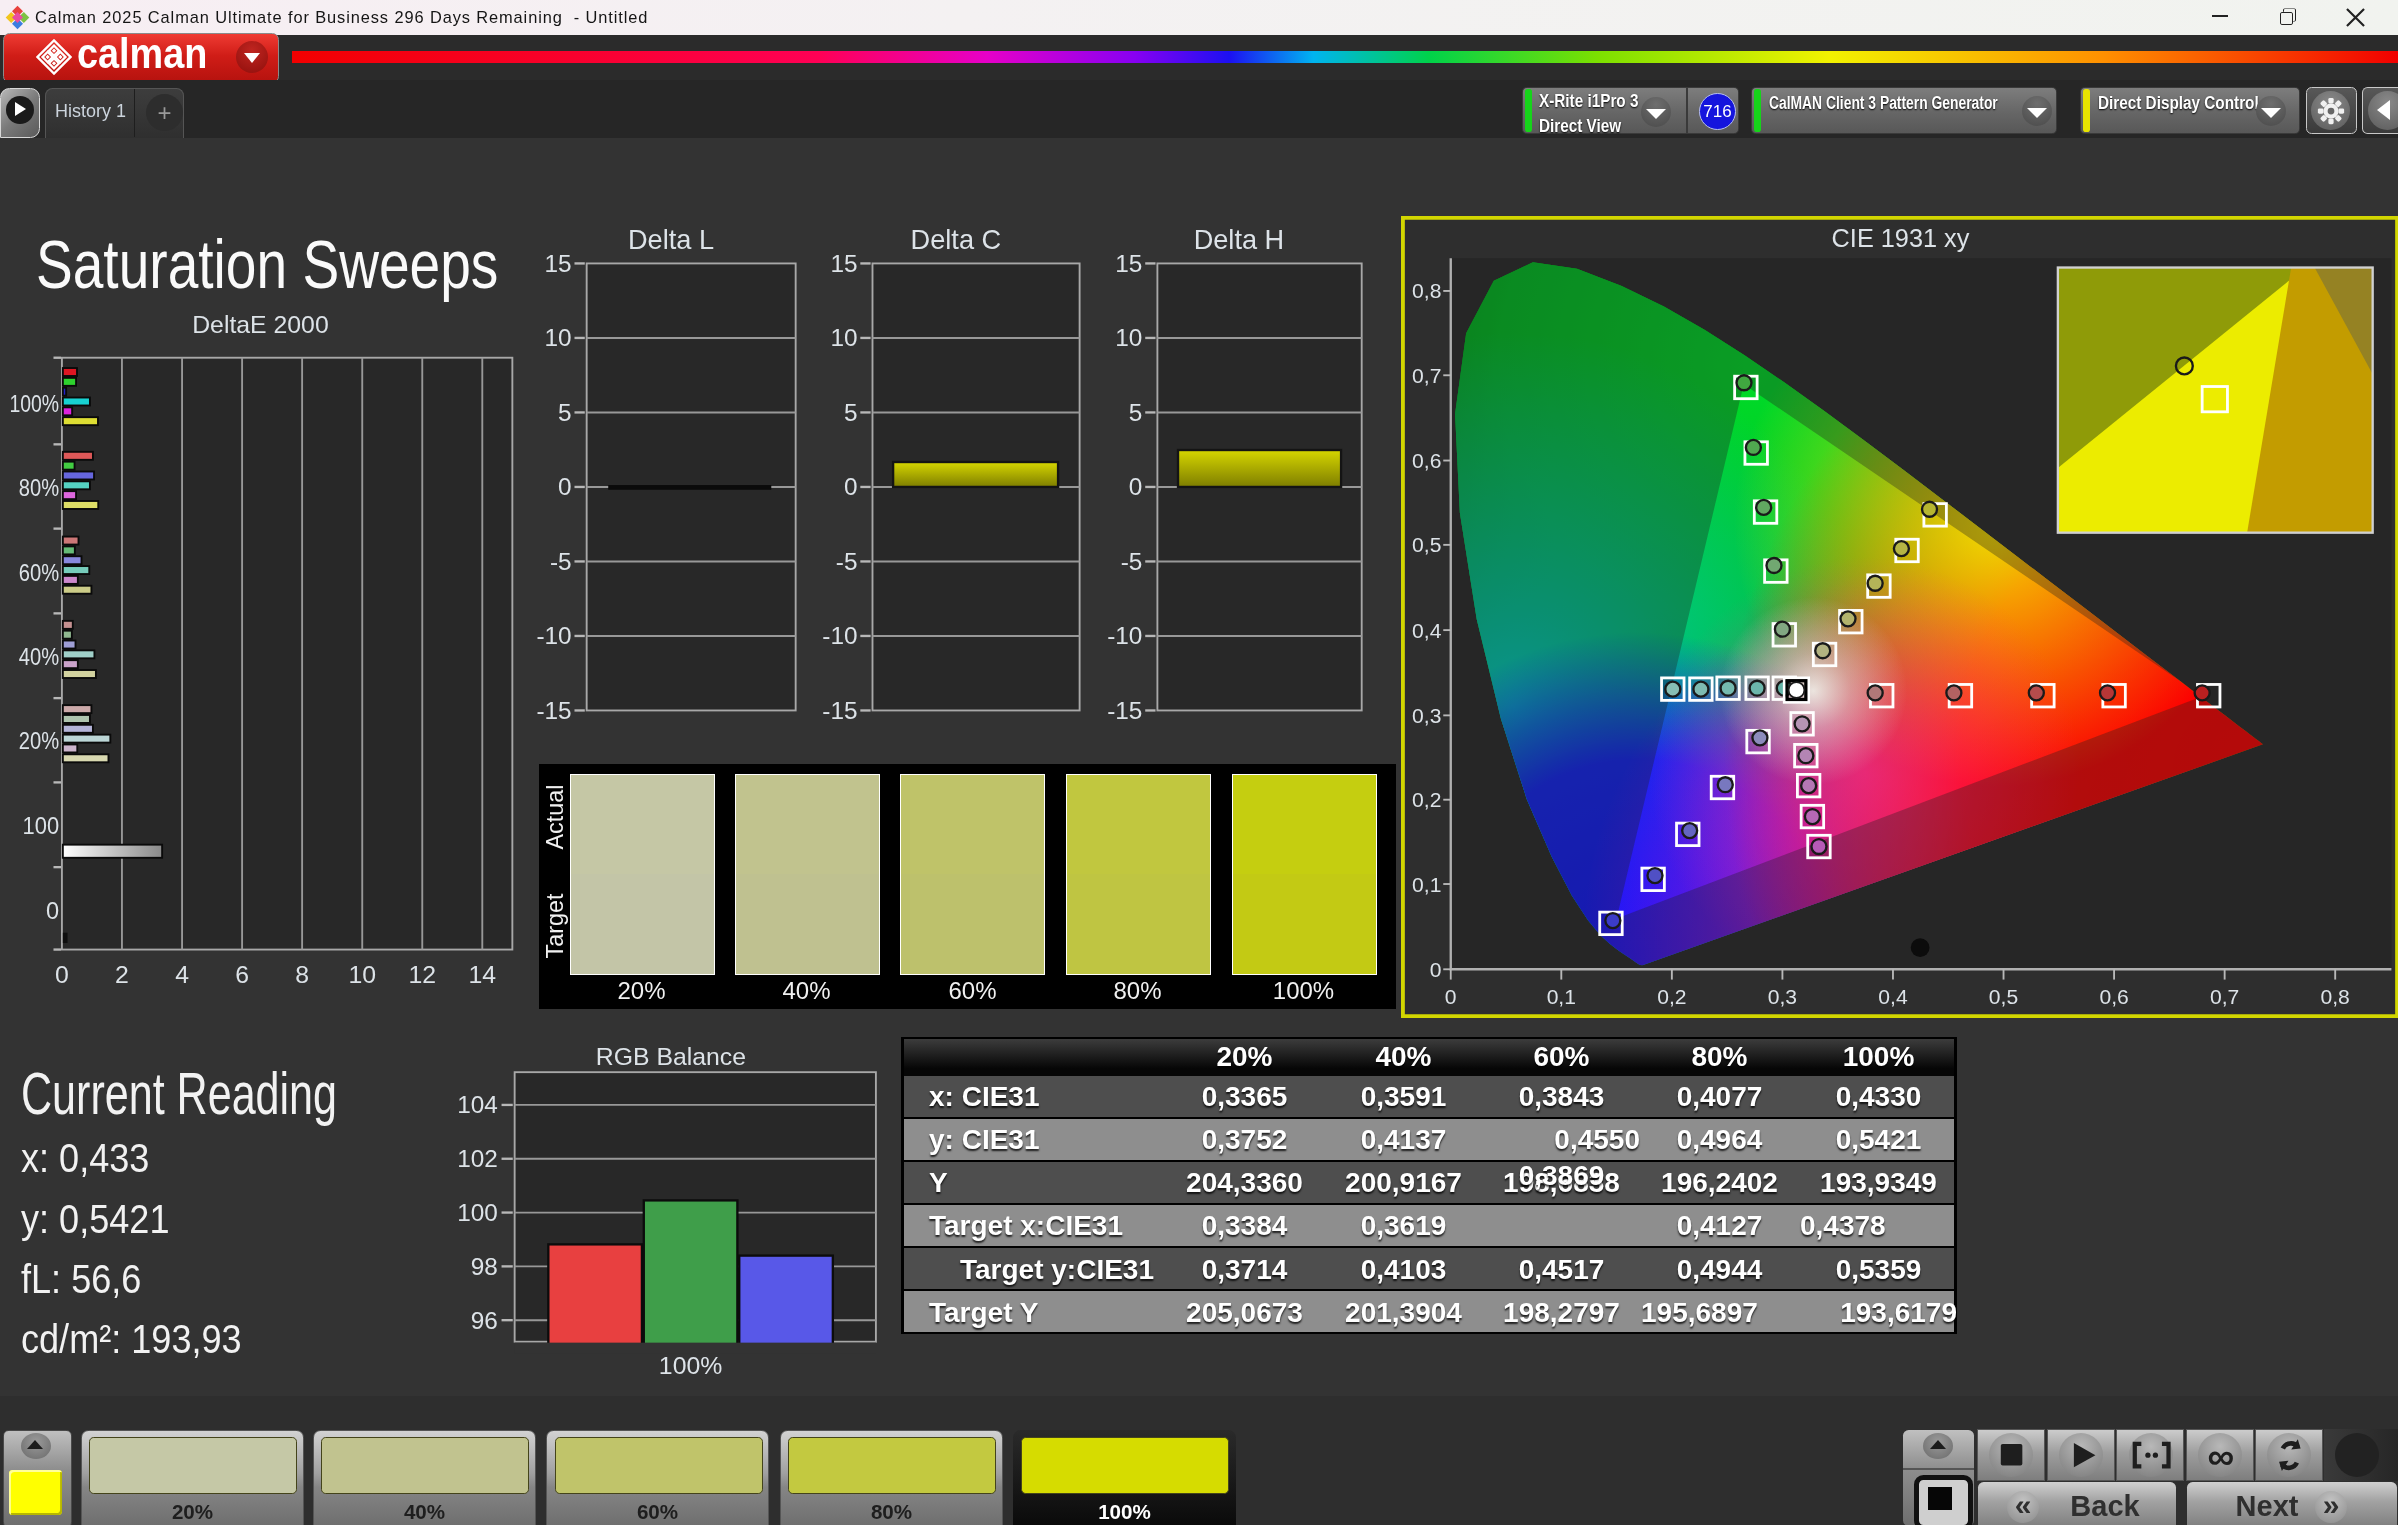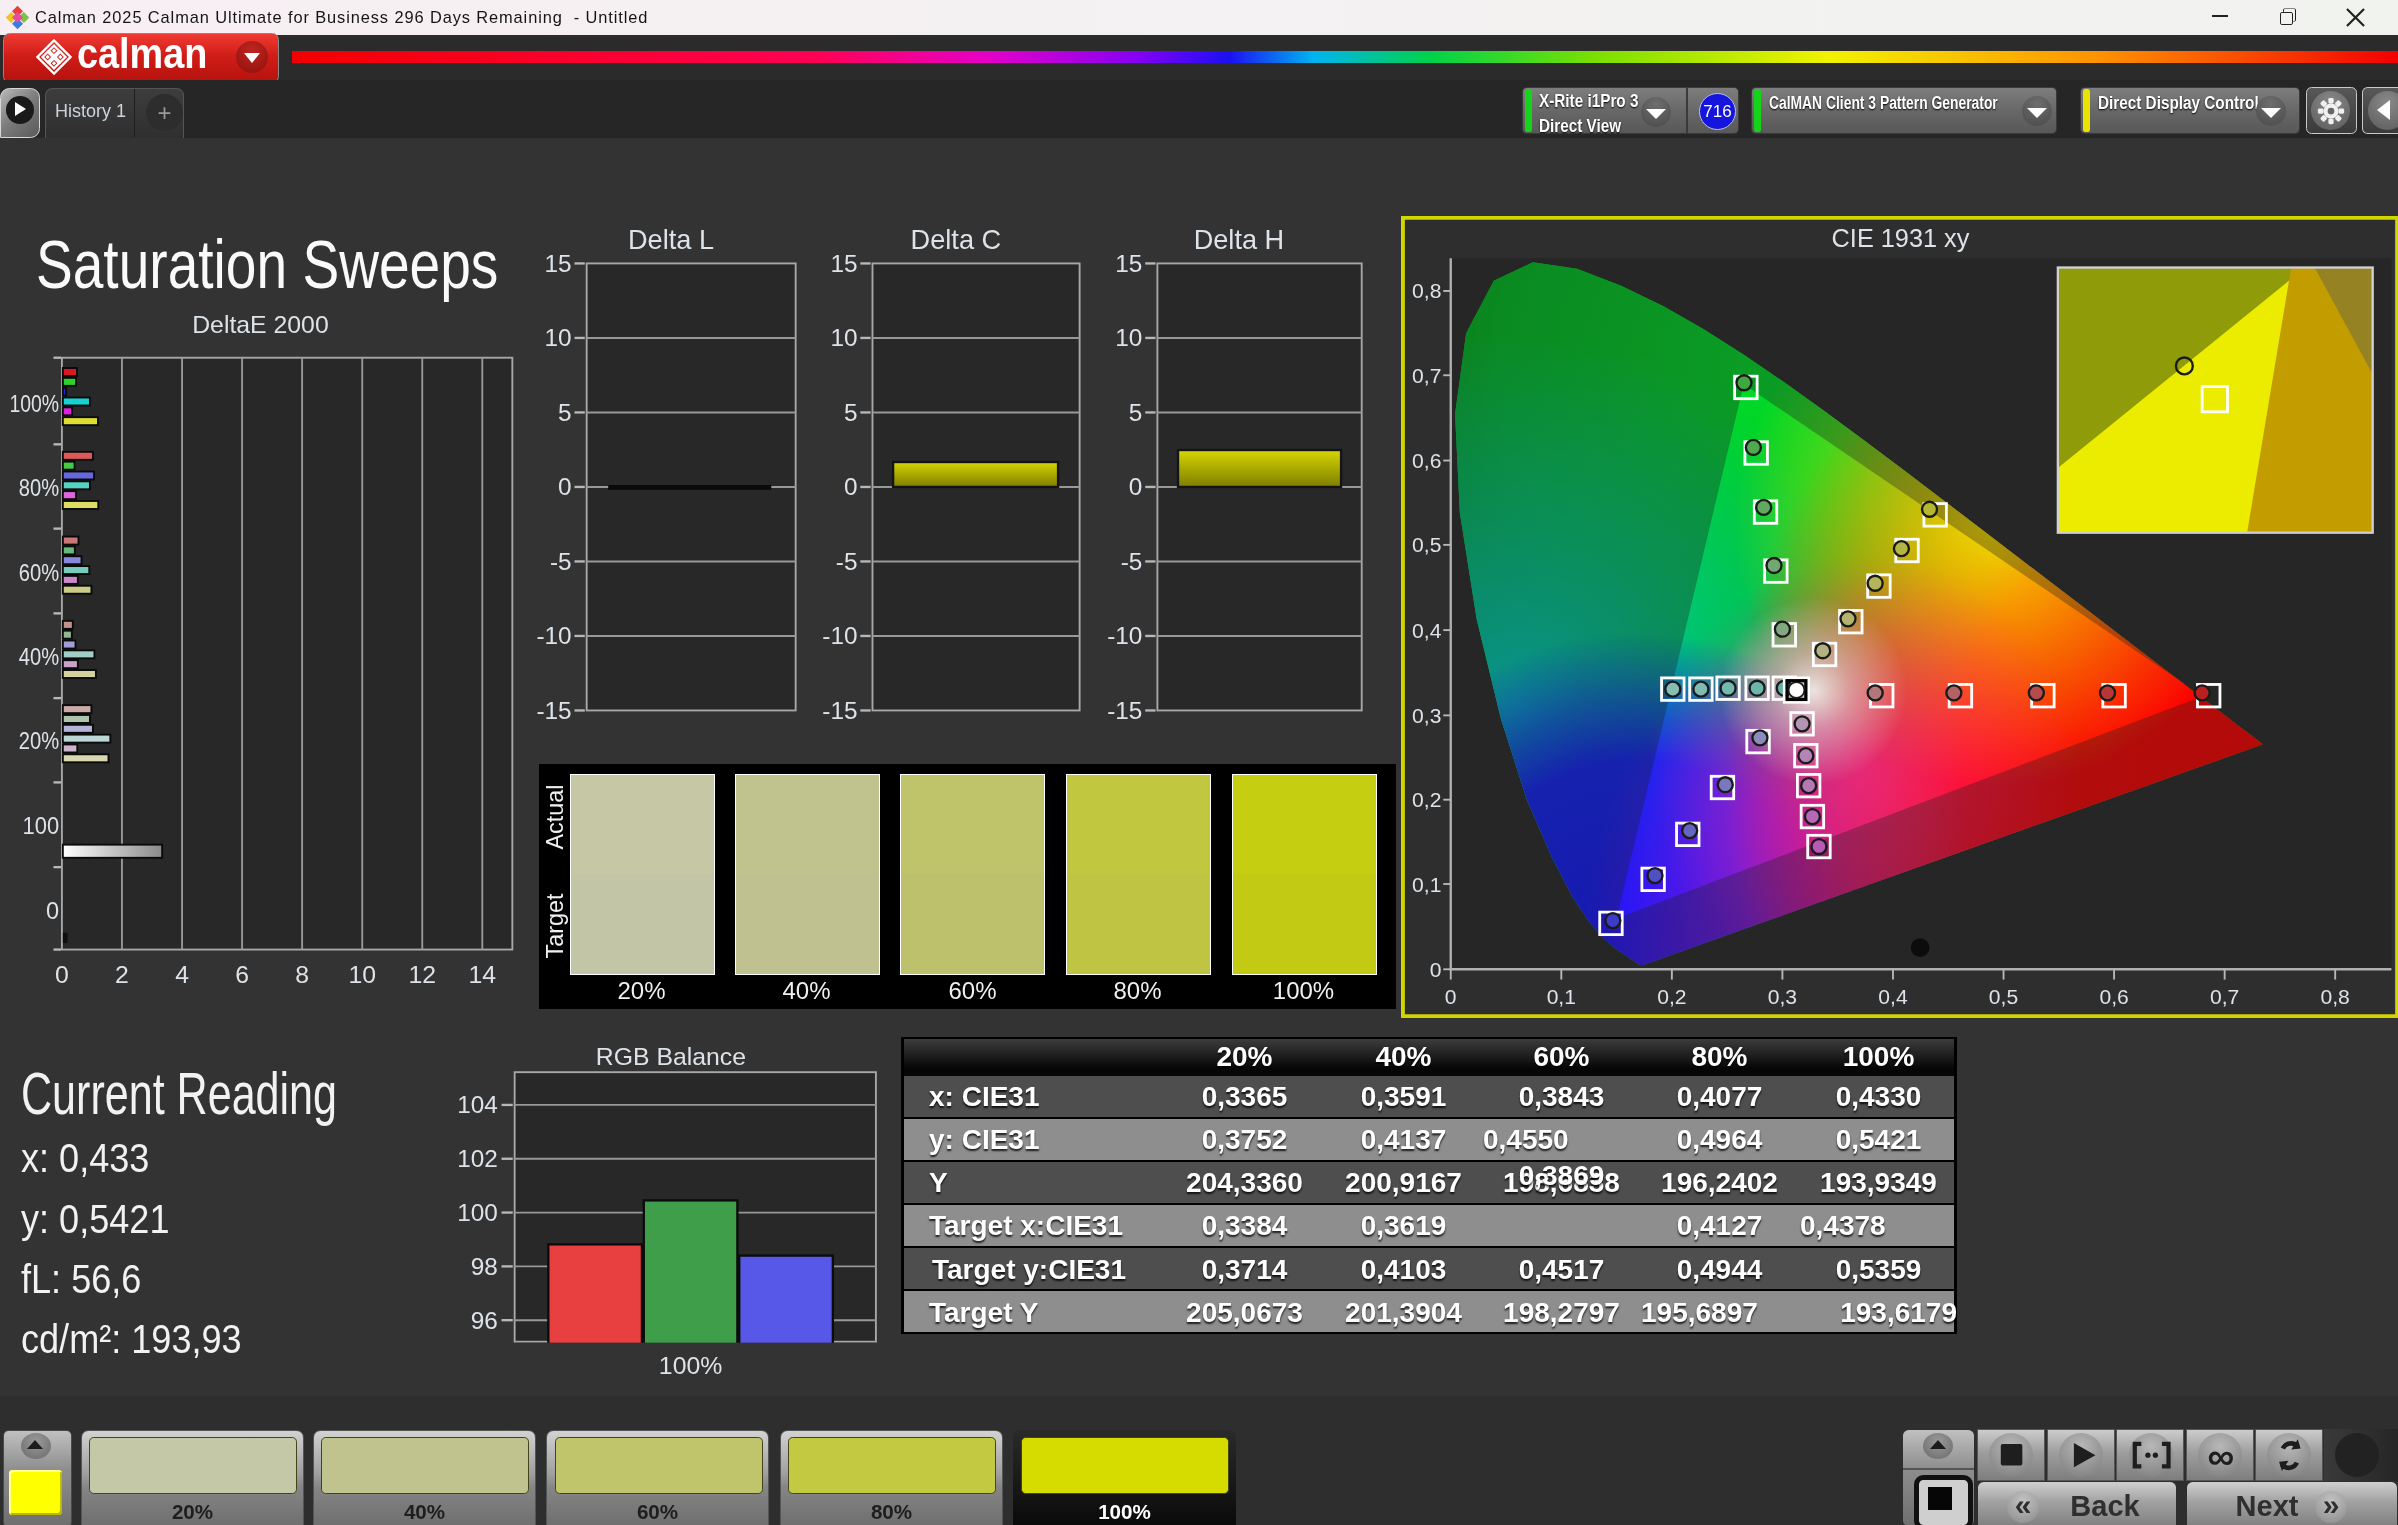--- a/index.html
+++ b/index.html
@@ -475,39 +475,39 @@
     <div class="tbt" style="position:absolute;left:929px;top:1081px">x: CIE31</div>
     <div class="tbt" style="position:absolute;left:1166px;top:1081px;width:157px;text-align:center">0,3365</div>
     <div class="tbt" style="position:absolute;left:1325px;top:1081px;width:157px;text-align:center">0,3591</div>
     <div class="tbt" style="position:absolute;left:1483px;top:1081px;width:157px;text-align:center">0,3843</div>
     <div class="tbt" style="position:absolute;left:1641px;top:1081px;width:157px;text-align:center">0,4077</div>
     <div class="tbt" style="position:absolute;left:1800px;top:1081px;width:157px;text-align:center">0,4330</div>
     <div style="position:absolute;left:904px;top:1119px;width:1050px;height:41px;background:#8e8e8e"></div>
     <div class="tbt" style="position:absolute;left:929px;top:1124px">y: CIE31</div>
     <div class="tbt" style="position:absolute;left:1166px;top:1124px;width:157px;text-align:center">0,3752</div>
     <div class="tbt" style="position:absolute;left:1325px;top:1124px;width:157px;text-align:center">0,4137</div>
-    <div class="tbt" style="position:absolute;left:1483px;top:1124px;width:157px;text-align:left">0,4550</div>
+    <div class="tbt" style="position:absolute;left:1483px;top:1124px;width:157px;text-align:right">0,4550</div>
     <div class="tbt" style="position:absolute;left:1641px;top:1124px;width:157px;text-align:center">0,4964</div>
     <div class="tbt" style="position:absolute;left:1800px;top:1124px;width:157px;text-align:center">0,5421</div>
     <div style="position:absolute;left:904px;top:1162px;width:1050px;height:41px;background:#4e4e4e"></div>
     <div class="tbt" style="position:absolute;left:929px;top:1167px">Y</div>
     <div class="tbt" style="position:absolute;left:1166px;top:1167px;width:157px;text-align:center">204,3360</div>
     <div class="tbt" style="position:absolute;left:1325px;top:1167px;width:157px;text-align:center">200,9167</div>
     <div class="tbt" style="position:absolute;left:1483px;top:1167px;width:157px;text-align:center">198,6838</div>
     <div class="tbt" style="position:absolute;left:1641px;top:1167px;width:157px;text-align:center">196,2402</div>
     <div class="tbt" style="position:absolute;left:1800px;top:1167px;width:157px;text-align:center">193,9349</div>
     <div style="position:absolute;left:904px;top:1205px;width:1050px;height:41px;background:#8e8e8e"></div>
     <div class="tbt" style="position:absolute;left:929px;top:1210px">Target x:CIE31</div>
     <div class="tbt" style="position:absolute;left:1166px;top:1210px;width:157px;text-align:center">0,3384</div>
     <div class="tbt" style="position:absolute;left:1325px;top:1210px;width:157px;text-align:center">0,3619</div>
     <div class="tbt" style="position:absolute;left:1483px;top:1160px;width:157px;text-align:center">0,3869</div>
     <div class="tbt" style="position:absolute;left:1641px;top:1210px;width:157px;text-align:center">0,4127</div>
     <div class="tbt" style="position:absolute;left:1800px;top:1210px;width:157px;text-align:left">0,4378</div>
     <div style="position:absolute;left:904px;top:1248px;width:1050px;height:41px;background:#4e4e4e"></div>
-    <div class="tbt" style="position:absolute;left:932px;top:1254px">Target y:CIE31</div>
+    <div class="tbt" style="position:absolute;left:960px;top:1254px">Target y:CIE31</div>
     <div class="tbt" style="position:absolute;left:1166px;top:1254px;width:157px;text-align:center">0,3714</div>
     <div class="tbt" style="position:absolute;left:1325px;top:1254px;width:157px;text-align:center">0,4103</div>
     <div class="tbt" style="position:absolute;left:1483px;top:1254px;width:157px;text-align:center">0,4517</div>
     <div class="tbt" style="position:absolute;left:1641px;top:1254px;width:157px;text-align:center">0,4944</div>
     <div class="tbt" style="position:absolute;left:1800px;top:1254px;width:157px;text-align:center">0,5359</div>
     <div style="position:absolute;left:904px;top:1291px;width:1050px;height:41px;background:#8e8e8e"></div>
     <div class="tbt" style="position:absolute;left:929px;top:1297px">Target Y</div>
     <div class="tbt" style="position:absolute;left:1166px;top:1297px;width:157px;text-align:center">205,0673</div>
     <div class="tbt" style="position:absolute;left:1325px;top:1297px;width:157px;text-align:center">201,3904</div>
     <div class="tbt" style="position:absolute;left:1483px;top:1297px;width:157px;text-align:center">198,2797</div>

